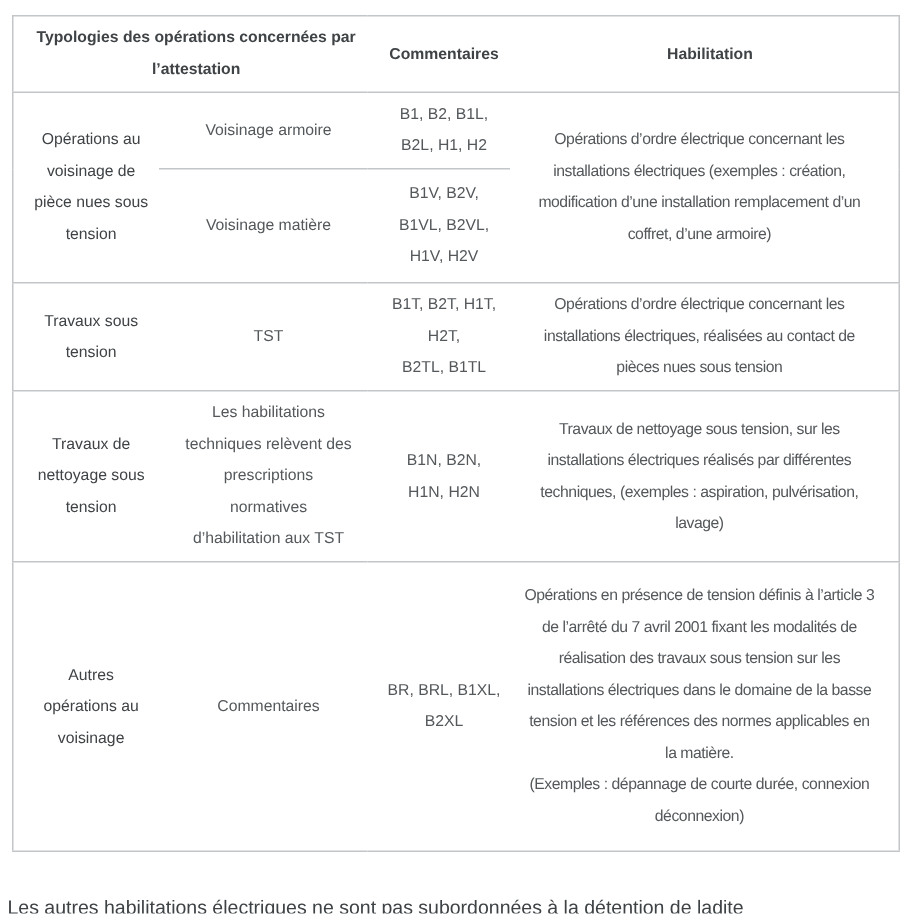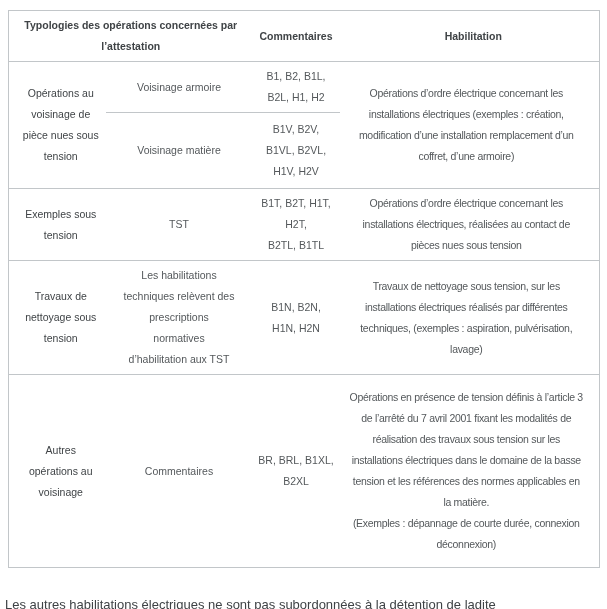--- a/index.html
+++ b/index.html
@@ -93,21 +93,21 @@
     <td class="c-comment" rowspan="2"><span class="para">Opérations d’ordre électrique concernant les installations électriques (exemples : création, modification d’une installation remplacement d’un coffret, d’une armoire)</span></td>
   </tr>
   <tr class="r1b">
     <td class="c-sub">Voisinage matière</td>
     <td class="c-hab">B1V, B2V,
 B1VL, B2VL,
 H1V, H2V</td>
   </tr>
 
   <tr class="r2">
-    <td class="c-typo">Exemples sous
+    <td class="c-typo">Travaux sous
 tension</td>
     <td class="c-sub">TST</td>
     <td class="c-hab">B1T, B2T, H1T,
 H2T,
 B2TL, B1TL</td>
     <td class="c-comment"><span class="para">Opérations d’ordre électrique concernant les installations électriques, réalisées au contact de pièces nues sous tension</span></td>
   </tr>
 
   <tr class="r3">
     <td class="c-typo">Travaux de

